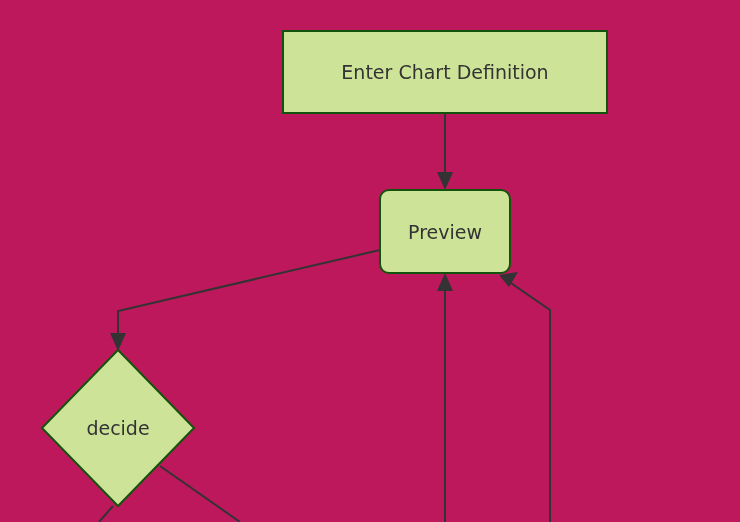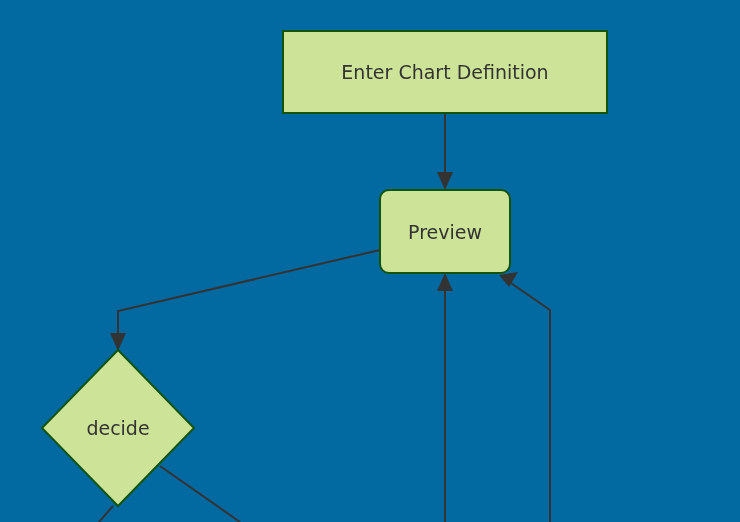--- a/index.html
+++ b/index.html
@@ -7,21 +7,21 @@
     padding: 0;
     background: #ffffff;
   }
   body {
     font-family: "DejaVu Sans", "Liberation Sans", sans-serif;
   }
   #diagram-root {
     position: relative;
     width: 740px;
     height: 522px;
-    background: #0369a1;
+    background: #be185d;
     overflow: hidden;
   }
   #flow-svg {
     position: absolute;
     top: 0;
     left: 0;
     width: 740px;
     height: 522px;
     display: block;
   }

